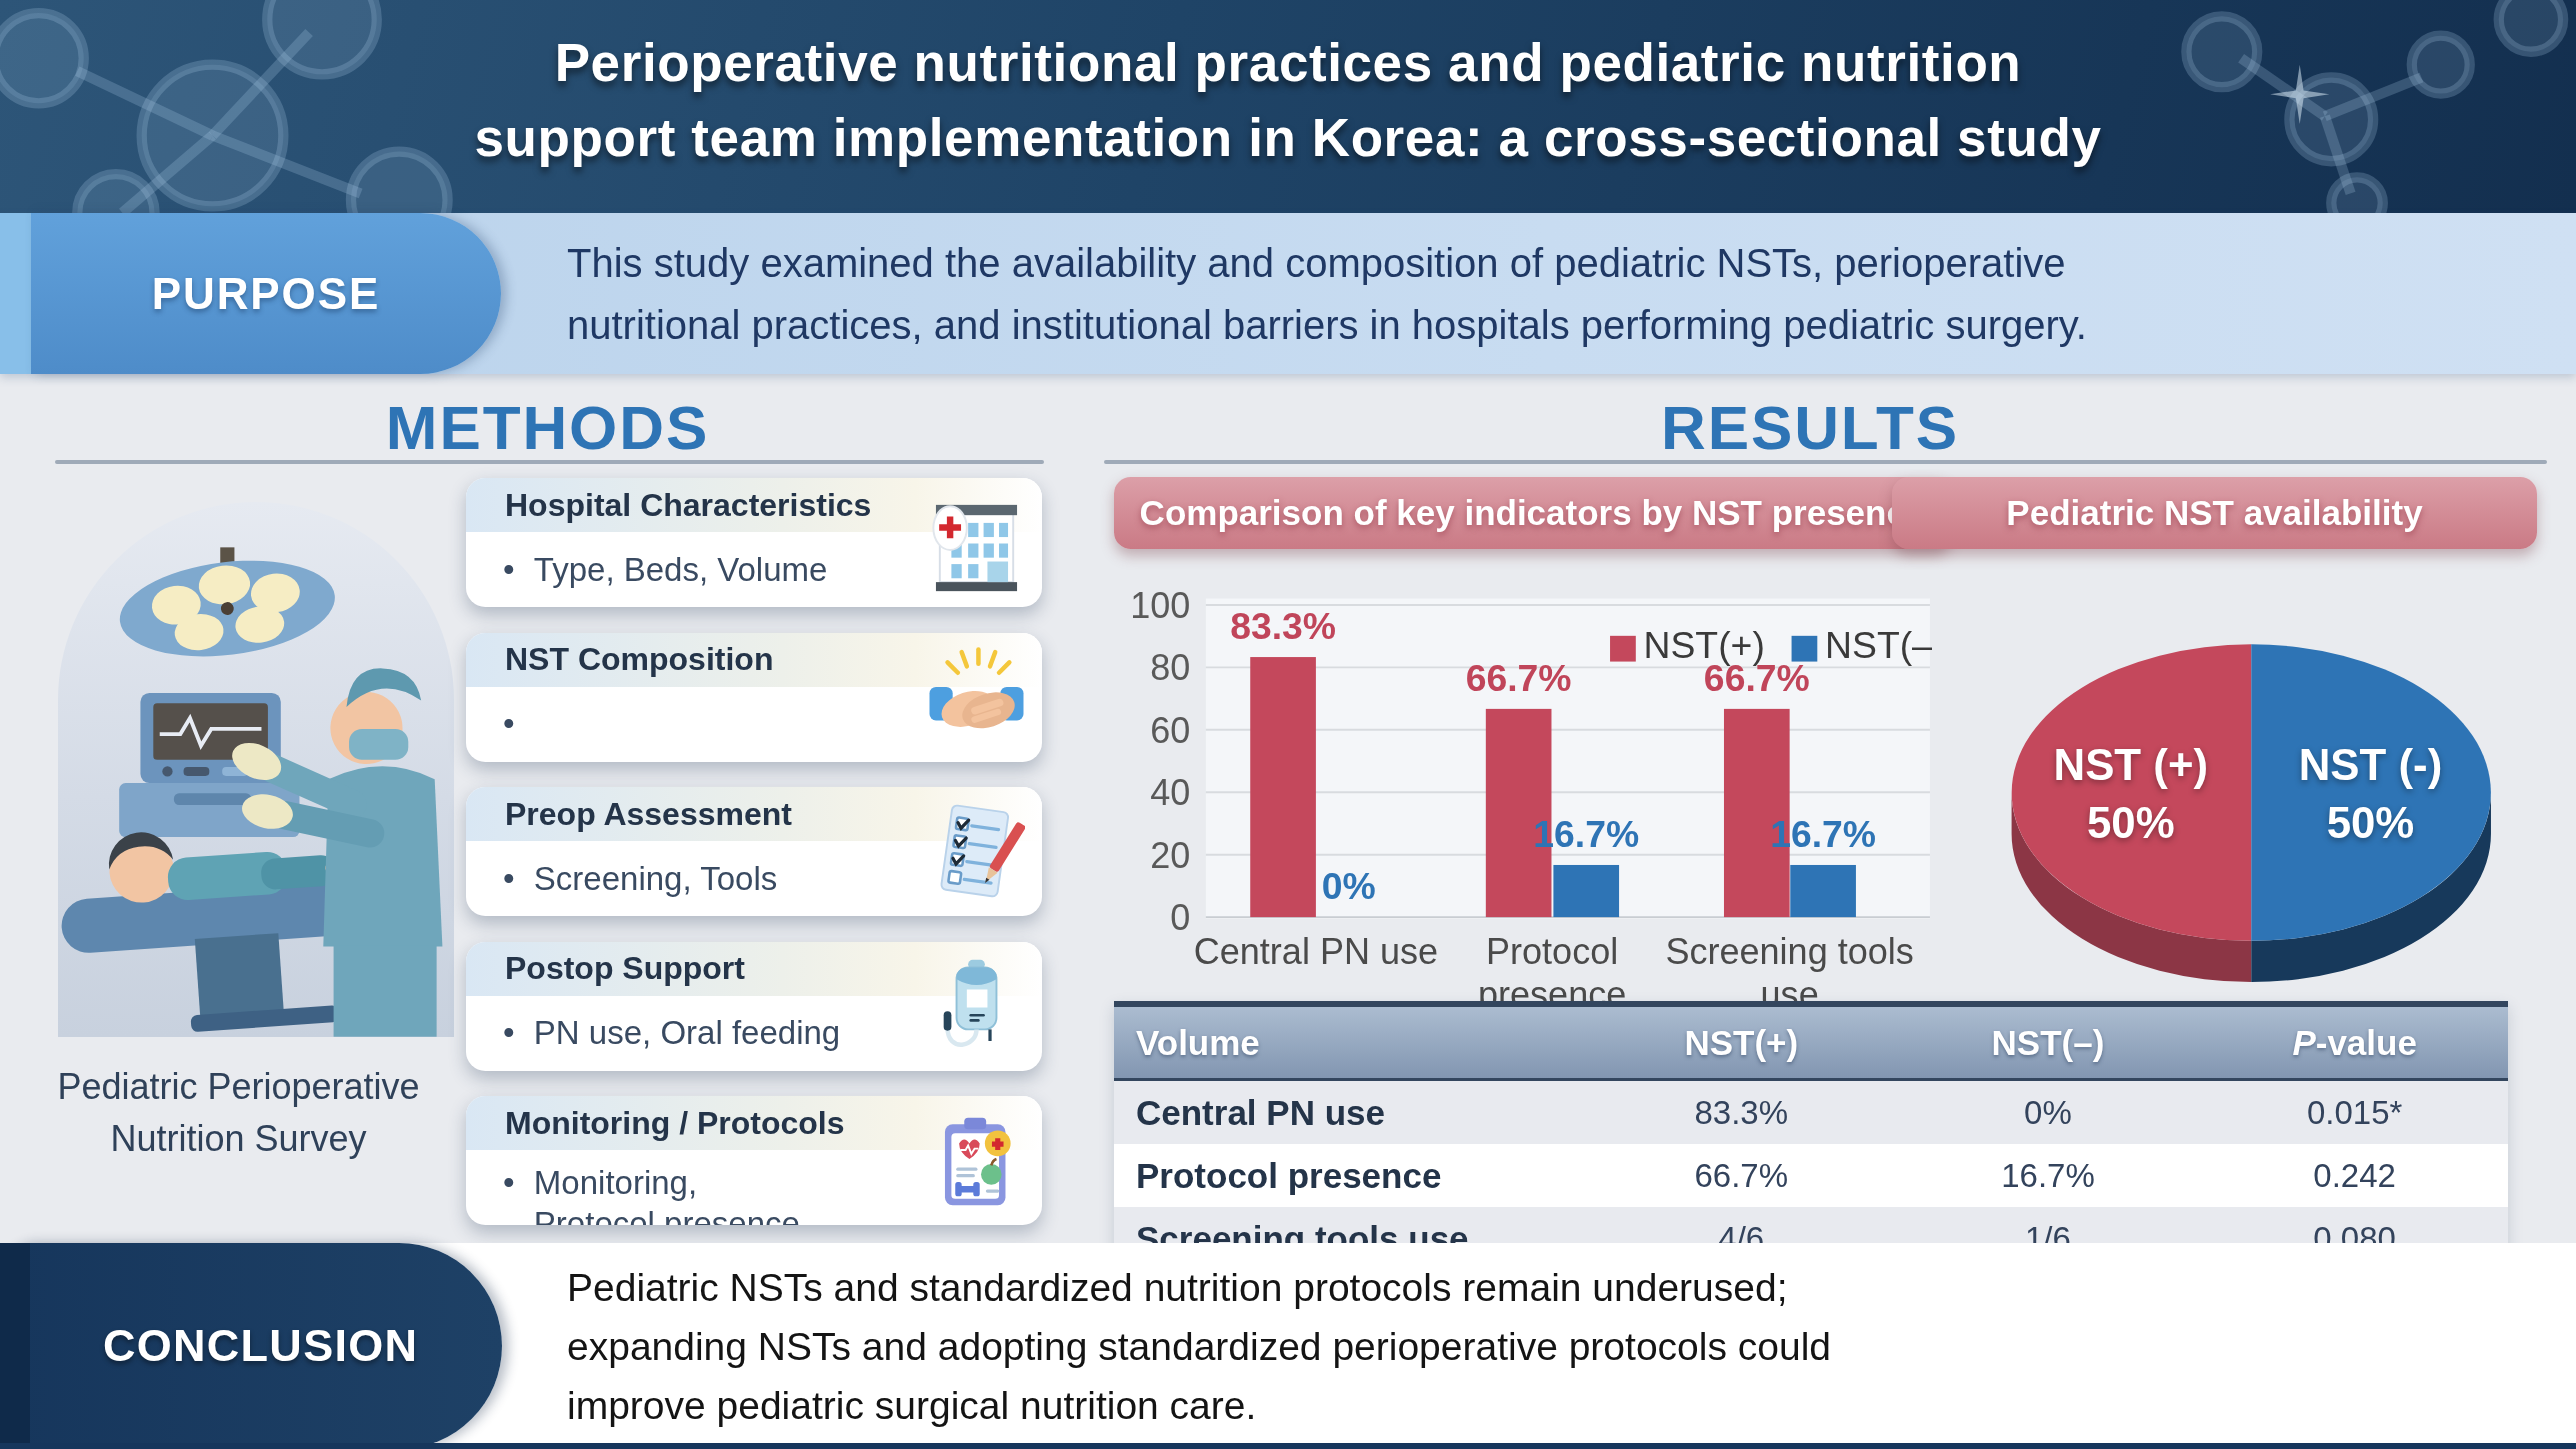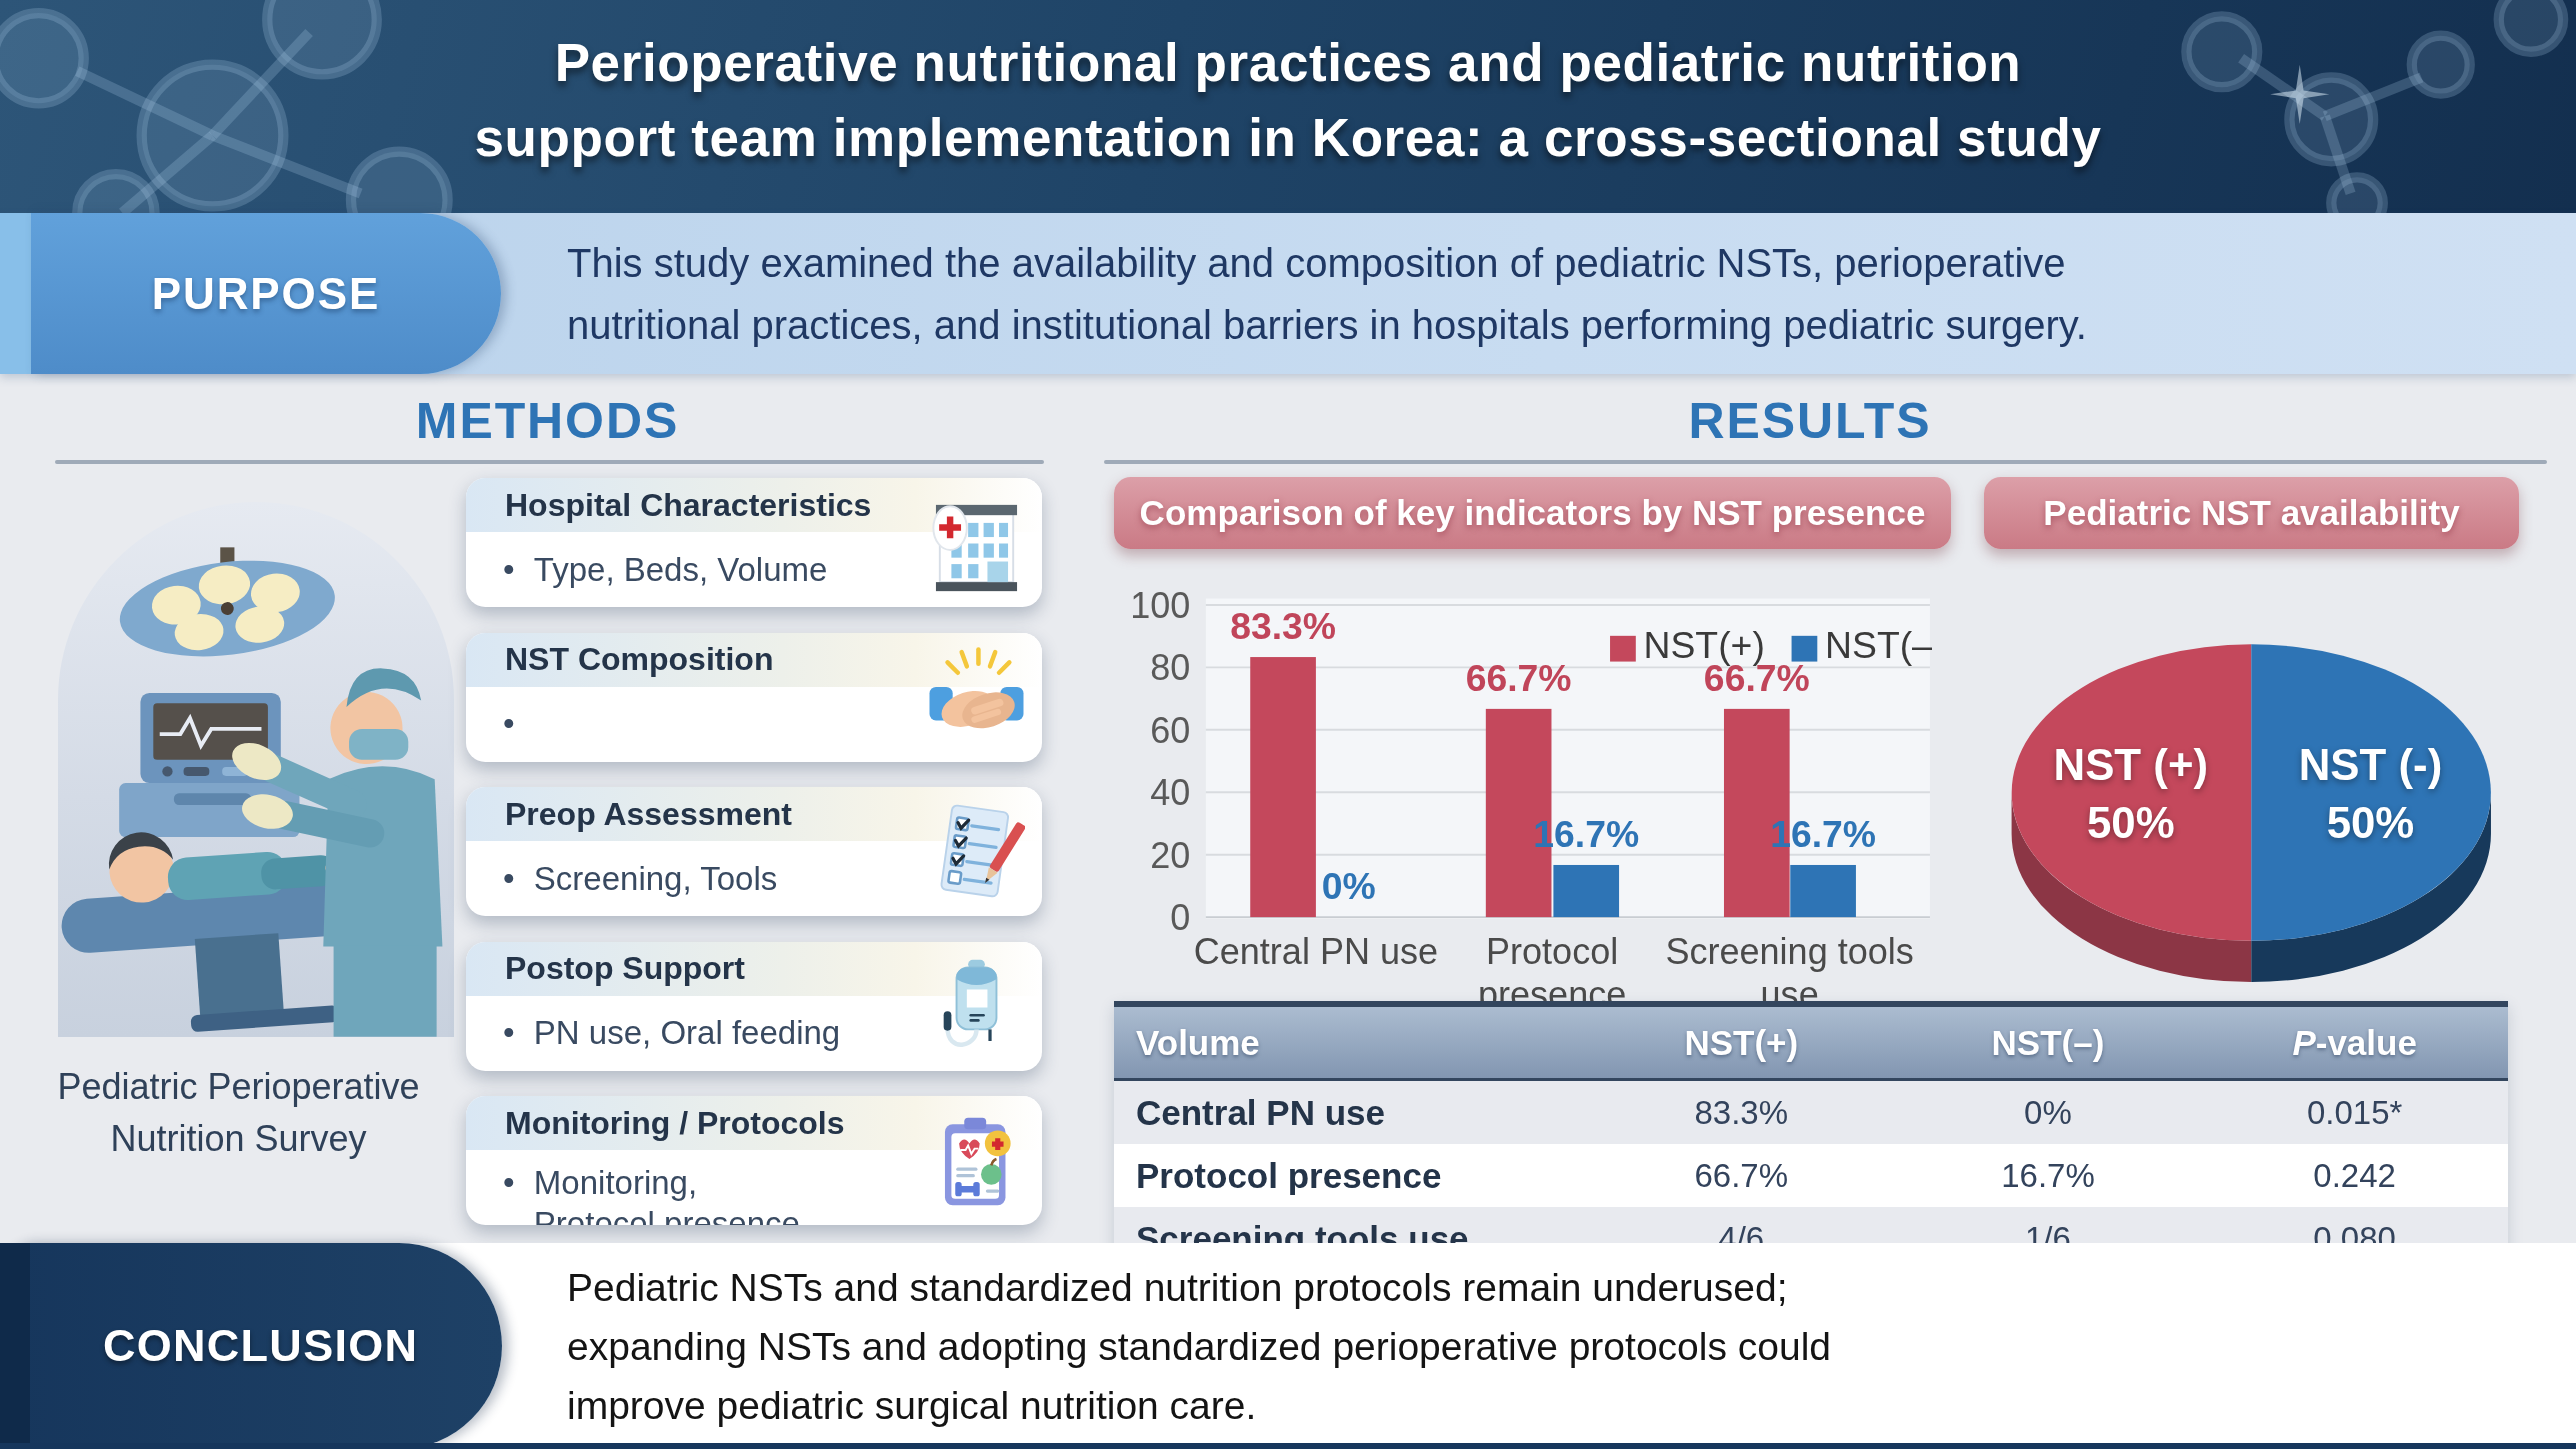--- a/index.html
+++ b/index.html
@@ -22,21 +22,21 @@
   .purpose-pill{position:absolute;left:31px;top:0;width:470px;height:161px;
     background:linear-gradient(180deg,#61A1DB 0%,#4E8CC9 100%);
     border-radius:0 81px 81px 0;box-shadow:5.2px 0 10.3px rgba(40,70,110,.3);
     display:flex;align-items:center;justify-content:center;}
   .purpose-pill span{color:#fff;font-weight:bold;font-size:44px;letter-spacing:1.9px;
     text-shadow:0 3.2px 5.2px rgba(20,50,90,.45);}
   .purpose-text{position:absolute;left:567px;top:50%;transform:translateY(-50%);
     width:1984px;color:#1F3864;font-size:40px;line-height:62px;}
 
   
-  .sec-head{position:absolute;top:392px;font-weight:bold;font-size:50px;color:#2E74B5;
+  .sec-head{position:absolute;top:392px;font-weight:bold;font-size:62px;color:#2E74B5;
     letter-spacing:1.9px;text-align:center;}
   .sec-head.methods{left:0;width:1095px;}
   .sec-head.results{left:1095px;width:1430px;}
   .divider{position:absolute;top:460px;height:3.9px;background:#9FAAB8;border-radius:1.9px;}
   .divider.m{left:55px;width:989px;}
   .divider.r{left:1104px;width:1443px;}
 
   
   .arch{position:absolute;left:58px;top:502px;width:396px;height:535px;
     border-radius:200px 200px 0 0;overflow:hidden;
@@ -57,21 +57,21 @@
   .bullet .dot{margin-right:19.3px;color:#394A61;}
   .micon{position:absolute;right:16.7px;top:14px;width:97px;height:103px;}
 
   
   .badge{position:absolute;top:477px;height:72px;border-radius:16.7px;
     background:linear-gradient(180deg,#DC9FA8 0%,#CA7A85 100%);
     box-shadow:0 6.4px 13px rgba(120,60,70,.35);
     display:flex;align-items:center;justify-content:center;
     color:#fff;font-weight:bold;font-size:35px;text-shadow:0 2.6px 6.4px rgba(150,60,75,.65);}
   .badge.bar-title{left:1114px;width:837px;}
-  .badge.pie-title{left:1984px;width:535px;}
+  .badge.pie-title{left:1892px;width:645px;}
 
   
   svg{font-family:"Liberation Sans",sans-serif;}
   #barchart{position:absolute;left:1095px;top:547px;}
   #piechart{position:absolute;left:1971px;top:567px;}
 
   
   .rtable{position:absolute;left:1114px;top:1001px;width:1394px;border-collapse:collapse;
     box-shadow:0 6.4px 14px rgba(40,60,90,.18);}
   .rtable th{background:linear-gradient(180deg,#ABBCD0 0%,#8296B1 100%);color:#fff;

